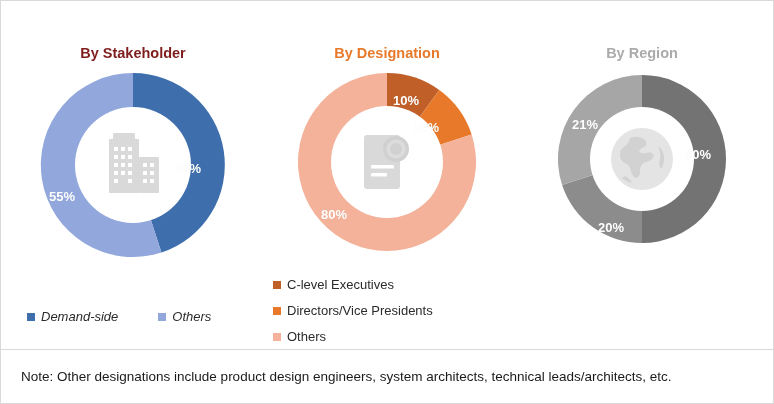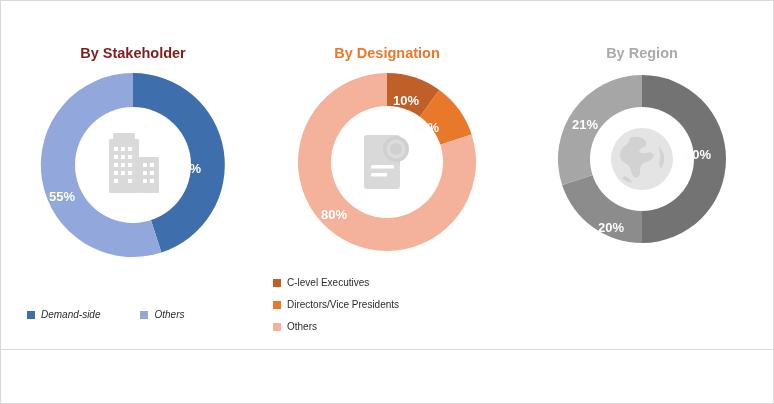--- a/index.html
+++ b/index.html
@@ -83,21 +83,21 @@
     font-weight: bold;
     white-space: nowrap;
     text-shadow: 0 0 1px rgba(0,0,0,0.08);
   }
 
   
   .legend-row {
     position: absolute;
     display: flex;
     align-items: center;
-    font-size: 10px;
+    font-size: 13px;
     color: #2b2b2b;
   }
   .legend-item {
     display: flex;
     align-items: center;
     white-space: nowrap;
   }
   .swatch {
     width: 8px;
     height: 8px;
@@ -280,14 +280,15 @@
       </svg>
 
       <div class="pct-label" style="left:133px; top:78px;">50%</div>
       <div class="pct-label" style="left:46px; top:135px;margin-top:16px;">20%</div>
       <div class="pct-label" style="left:20px; top:48px;">21%</div>
     </div>
   </div>
 
 
   <div class="divider"></div>
+  <div class="note">Note: Other designations include product design engineers, system architects, technical leads/architects, etc.</div>
 
 </div>
 
 </body></html>

